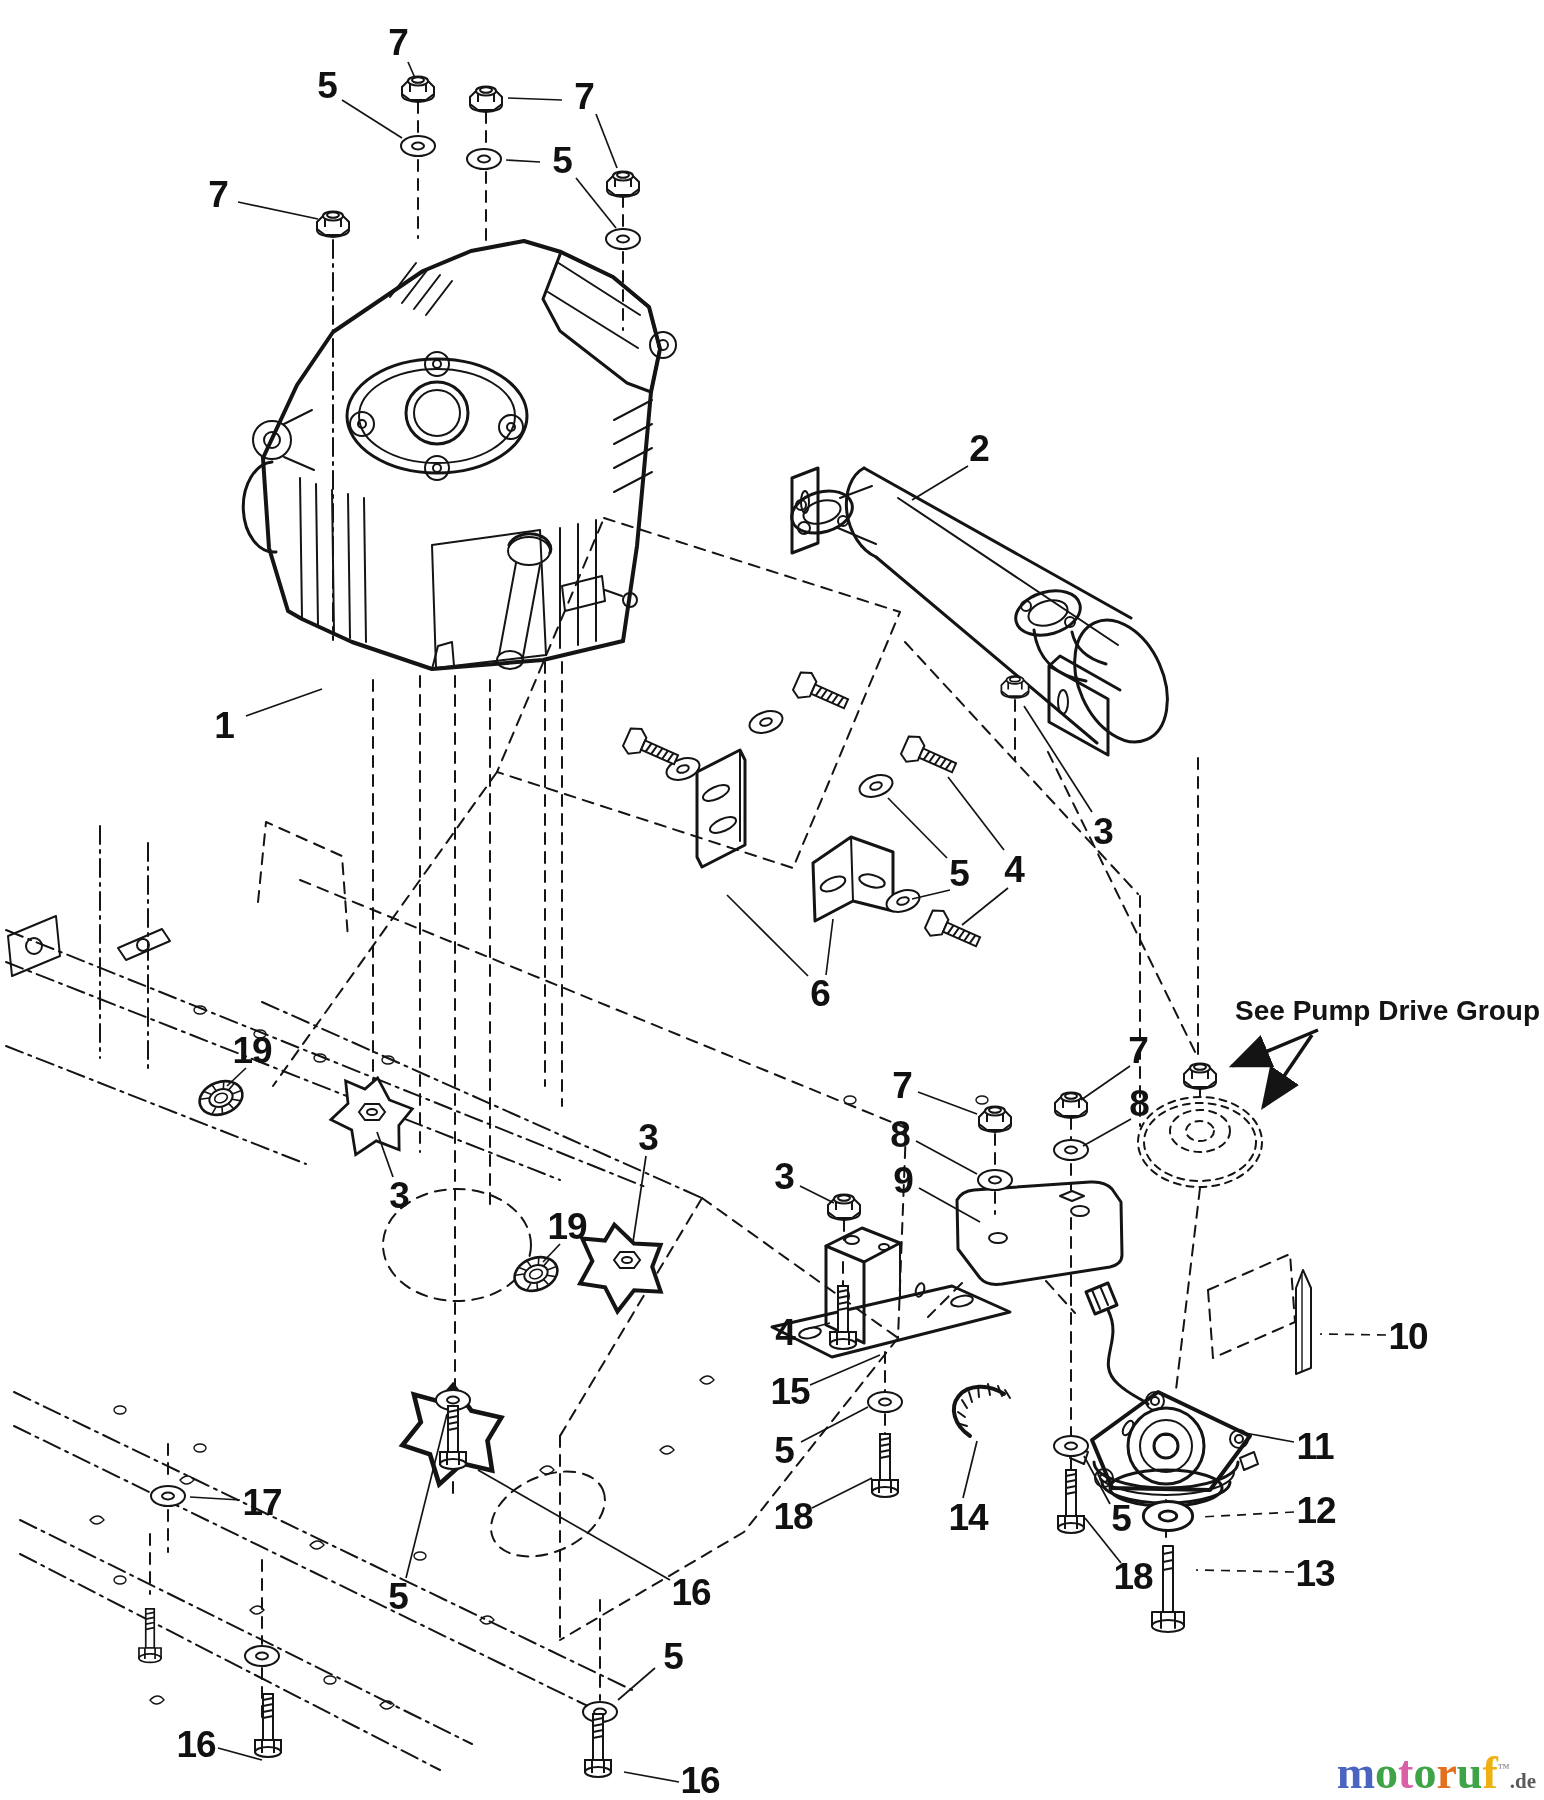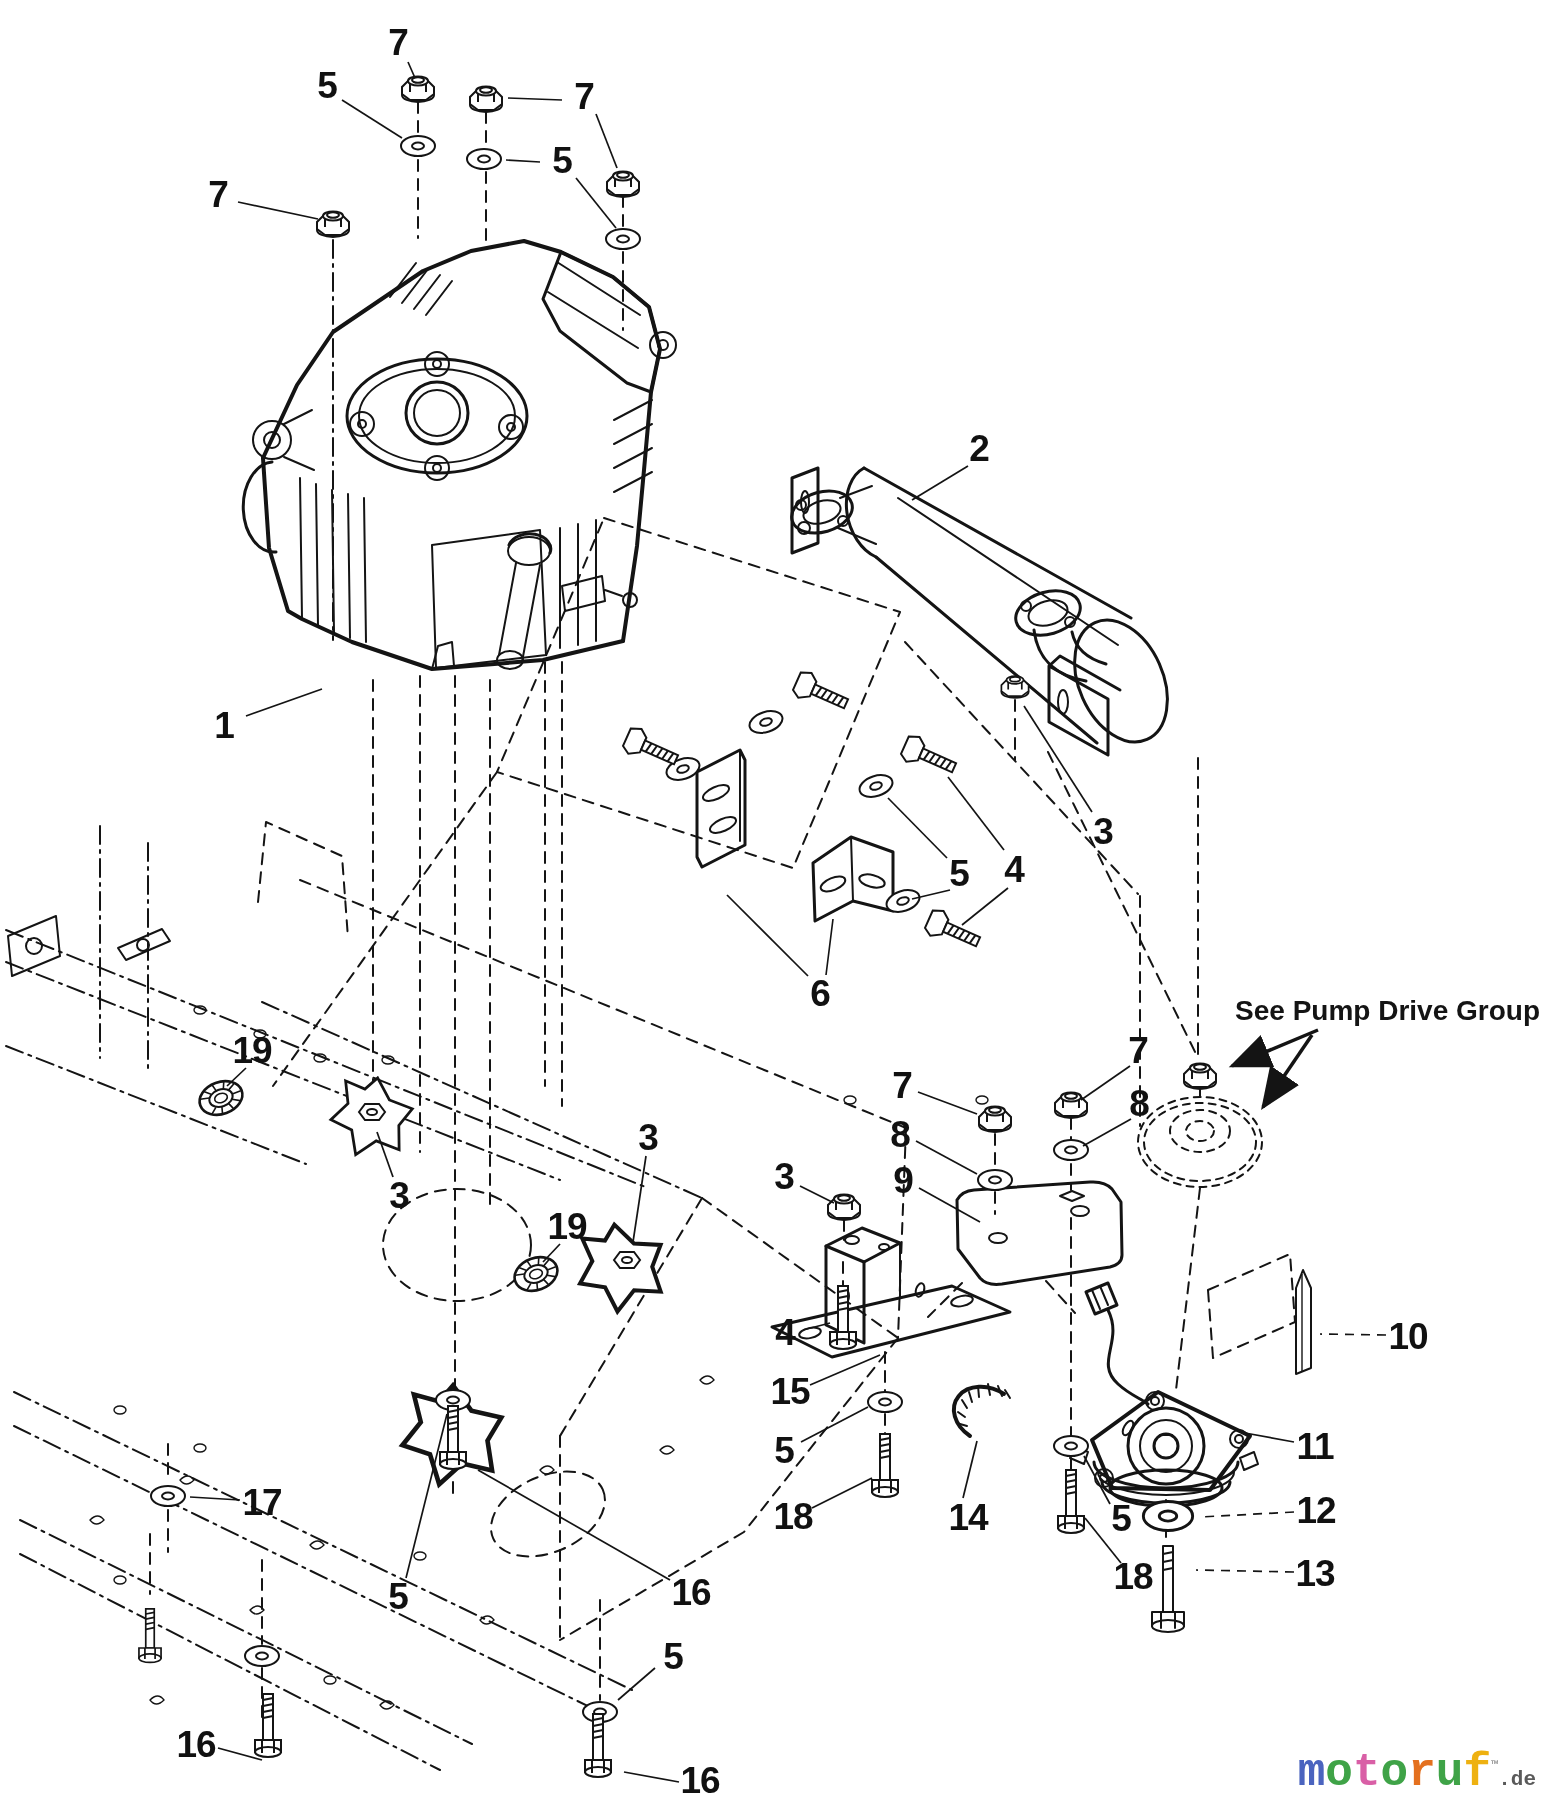--- a/index.html
+++ b/index.html
@@ -12,21 +12,21 @@
   .thin{stroke:#141414;stroke-width:1.4;fill:none}
   .dash{stroke-dasharray:11 8}
   .dashB{stroke-dasharray:7 6}
   .dd{stroke-dasharray:18 6 3 6}
   .fw{fill:#fff}
   .callout{font:bold 37px "Liberation Sans",sans-serif;fill:#111;text-anchor:middle;letter-spacing:-1px}
   .leader{stroke:#141414;stroke-width:1.7}
   .leader.dashed{stroke-dasharray:9 7}
   .note{font:bold 28px "Liberation Sans",sans-serif;fill:#141414;text-anchor:end}
   .arrow{stroke:#141414;stroke-width:3.5}
-  #logo{position:absolute;right:8px;bottom:4px;font-family:Liberation Mono, monospace;
+  #logo{position:absolute;right:8px;bottom:4px;font-family:Liberation Serif, serif;
         font-weight:bold;font-size:46px;line-height:1;white-space:nowrap;}
   #logo .suffix{font-size:21px;font-weight:bold;}
   #logo .tm{font-size:12px;vertical-align:super;}
 </style>
 </head>
 <body>
 
 <div id="stage">
 <svg id="diagram-svg" width="1544" height="1800" viewBox="0 0 1544 1800">
   <defs>

